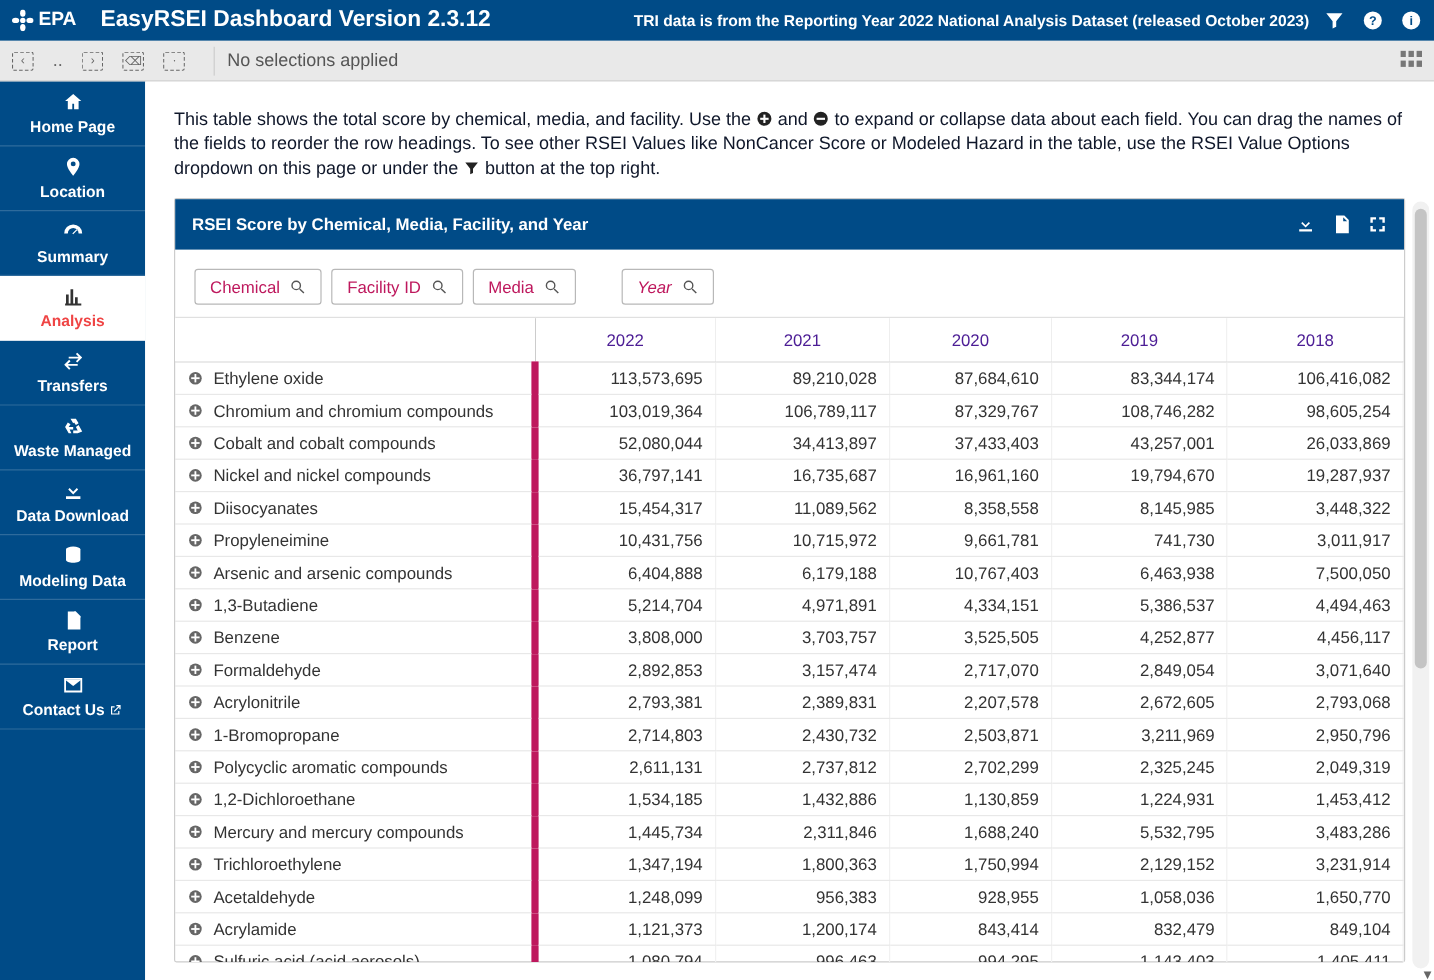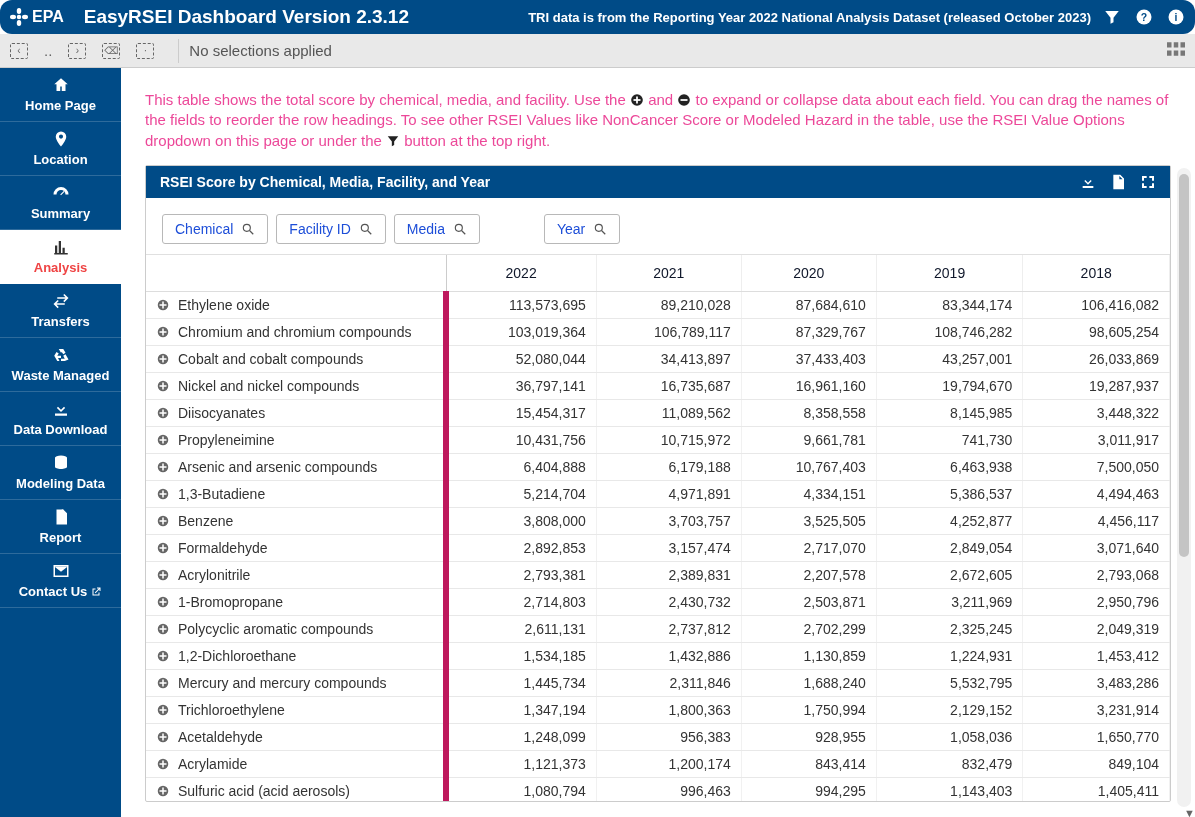--- a/index.html
+++ b/index.html
@@ -1,18 +1,18 @@
 <!DOCTYPE html>
 <html><head>
 <meta charset="utf-8">
 <style>
   * { box-sizing: border-box; margin: 0; padding: 0; }
   html, body { width: 1195px; height: 817px; font-family: "Segoe UI", Arial, sans-serif; background: #fff; overflow: hidden; }
   
-  .titlebar { background: #004B87; color: #fff; height: 34px; display: flex; align-items: center; padding: 0 10px; font-size: 13px; border-radius: 12px; }
+  .titlebar { background: #004B87; color: #fff; height: 34px; display: flex; align-items: center; padding: 0 10px; font-size: 13px; }
   .epa-logo { display: flex; align-items: center; font-weight: 700; font-size: 16px; gap: 4px; }
   .epa-logo svg { width: 18px; height: 18px; }
   .app-title { font-size: 19px; font-weight: 600; margin-left: 20px; }
   .titlebar-spacer { flex: 1; }
   .tri-note { font-size: 13px; font-weight: 600; margin-right: 12px; }
   .titlebar-icons { display: flex; gap: 14px; align-items: center; }
   .titlebar-icons svg { width: 18px; height: 18px; fill: #fff; cursor: pointer; }
   
   .sel-toolbar { background: #e9e9e9; height: 34px; border-bottom: 1px solid #ccc; display: flex; align-items: center; padding: 0 10px; font-size: 15px; color: #555; }
   .sel-icons { display: flex; gap: 16px; align-items: center; margin-right: 14px; }
@@ -24,38 +24,38 @@
   .main { display: flex; height: calc(817px - 34px - 34px); justify-content: center; }
   
   .sidebar { width: 121px; background: #004B87; color: #fff; display: flex; flex-direction: column; font-size: 13px; }
   .sidebar-item { display:flex; flex-direction:column; align-items:center; justify-content:center; padding: 8px 4px; border-bottom: 1px solid rgba(255,255,255,.18); cursor:pointer; gap:4px; min-height:52px; }
   .sidebar-item svg { width: 18px; height: 18px; fill: #fff; }
   .sidebar-item.active { background: #fff; color: #ef4444; }
   .sidebar-item.active svg { fill: #333; }
   .sidebar-label { font-weight:600; white-space: nowrap; display:flex; align-items:center; gap:3px;}
   
   .content { flex:1; background:#fff; padding: 22px 24px 10px 24px; position:relative; overflow:hidden; }
-  .intro { font-size: 15px; color:#ec4899; line-height:1.35; margin-bottom: 14px; }
+  .intro { font-size: 15px; color:#0f172a; line-height:1.35; margin-bottom: 14px; }
   .intro svg.inline-icon { width:14px; height:14px; fill:#222; vertical-align:-2px; }
   
   .panel { border:1px solid #ccc; border-radius:2px; height: calc(100% - 80px); display:flex; flex-direction:column; }
-  .panel-header { background:#004B87; color:#fff; height:32px; display:flex; align-items:center; padding: 0 14px; font-size:14px; font-weight:600; }
+  .panel-header { background:#004B87; color:#fff; height:42px; display:flex; align-items:center; padding: 0 14px; font-size:14px; font-weight:600; }
   .panel-header-spacer { flex:1; }
   .panel-header-icons { display:flex; gap:14px; }
   .panel-header-icons svg { width:16px; height:16px; fill:#fff; cursor:pointer; }
   .panel-body { flex:1; overflow:hidden; padding: 16px 0 0 0; display:flex; flex-direction:column; }
   .dim-row { display:flex; padding: 0 16px 10px 16px; gap:8px; }
   .dim-group { display:flex; gap:8px; flex-wrap:wrap; }
-  .dim-group.col-dims { margin-left: 56px; }
-  .dim-btn { border:1px solid #b8b8b8; border-radius:3px; background:#fff; padding: 6px 12px; font-size:14px; color:#1d4ed8; display:flex; align-items:center; gap:8px; cursor:pointer; }
+  .dim-group.col-dims { margin-left: 30px; font-style: italic; }
+  .dim-btn { border:1px solid #b8b8b8; border-radius:3px; background:#fff; padding: 6px 12px; font-size:14px; color:#be185d; display:flex; align-items:center; gap:8px; cursor:pointer; }
   .dim-btn svg { width:14px; height:14px; fill:#555; }
   
   .table-scroll { flex:1; overflow:auto; border-top:1px solid #e0e0e0; }
   table { border-collapse: collapse; width:100%; font-size:14px; }
-  thead th { background:#fff; font-weight:400; color:#0f172a; text-align:center; padding:10px 8px; border-bottom:1px solid #ddd; border-right:1px solid #eee; position:sticky; top:0; }
+  thead th { background:#fff; font-weight:400; color:#4c1d95; text-align:center; padding:10px 8px; border-bottom:1px solid #ddd; border-right:1px solid #eee; position:sticky; top:0; }
   thead th.row-head-space { width:300px; border-right:1px solid #ccc; background:#fff;}
   tbody td { padding:5px 10px; border-bottom:1px solid #e8e8e8; border-right:1px solid #f1f1f1; color:#333; }
   tbody td.label-cell { border-right:6px solid #be185d; }
   tbody td.label-cell .expand { display:inline-flex; width:14px; height:14px; margin-right:8px; color:#555; vertical-align:-2px;}
   tbody td.label-cell .expand svg { width:14px; height:14px; fill:#555;}
   tbody td.num { text-align:right; font-variant-numeric: tabular-nums; }
   
   .fake-vscroll { position:absolute; right:4px; top:100px; bottom:10px; width:14px; background:#f1f1f1; border-radius:7px; }
   .fake-vscroll-thumb { position:absolute; left:2px; right:2px; top:6px; height:60%; background:#c4c4c4; border-radius:5px; }
   .fake-vscroll-arrow { position:absolute; right:0; bottom:-2px; font-size:11px; color:#666;}

